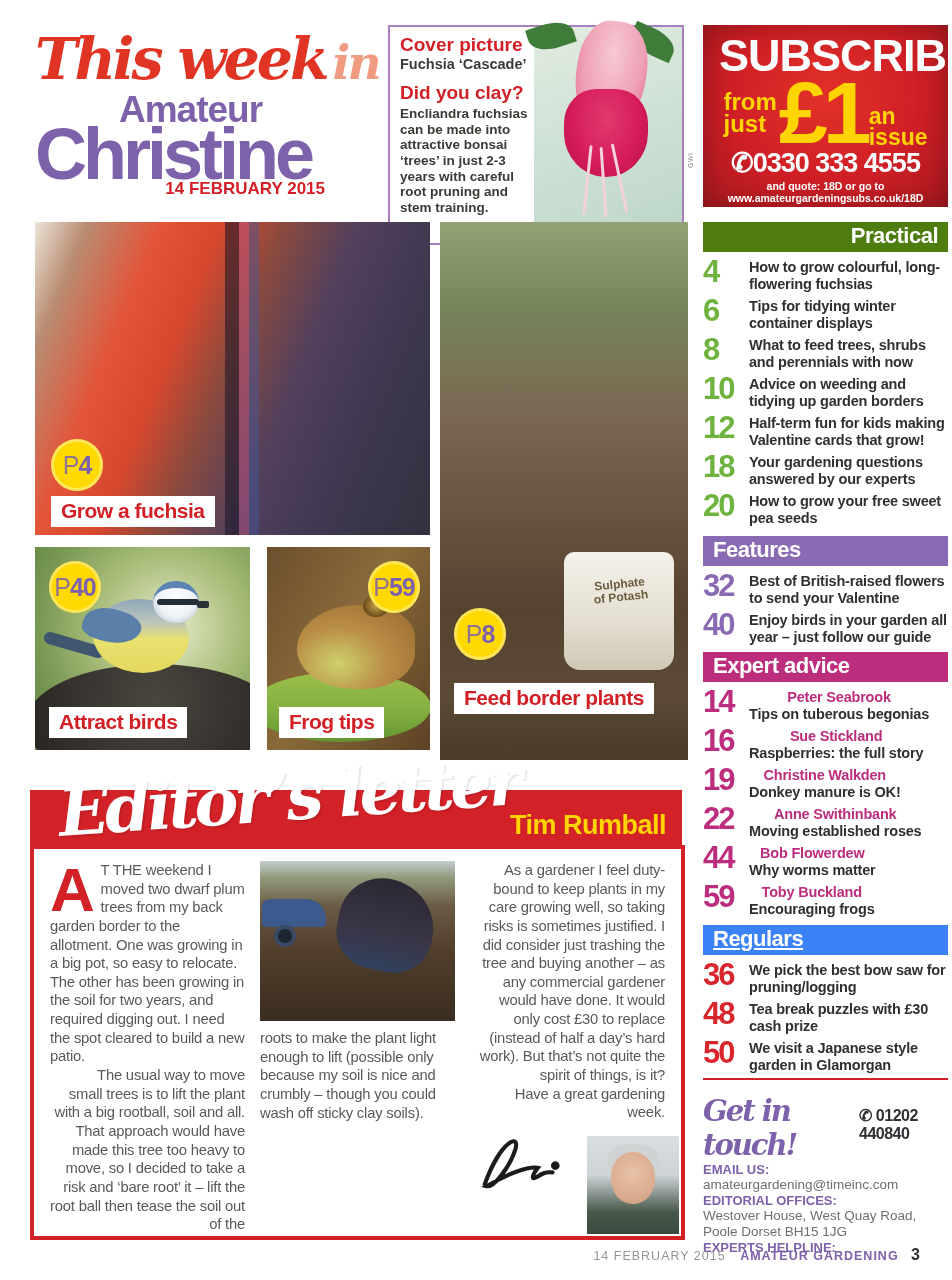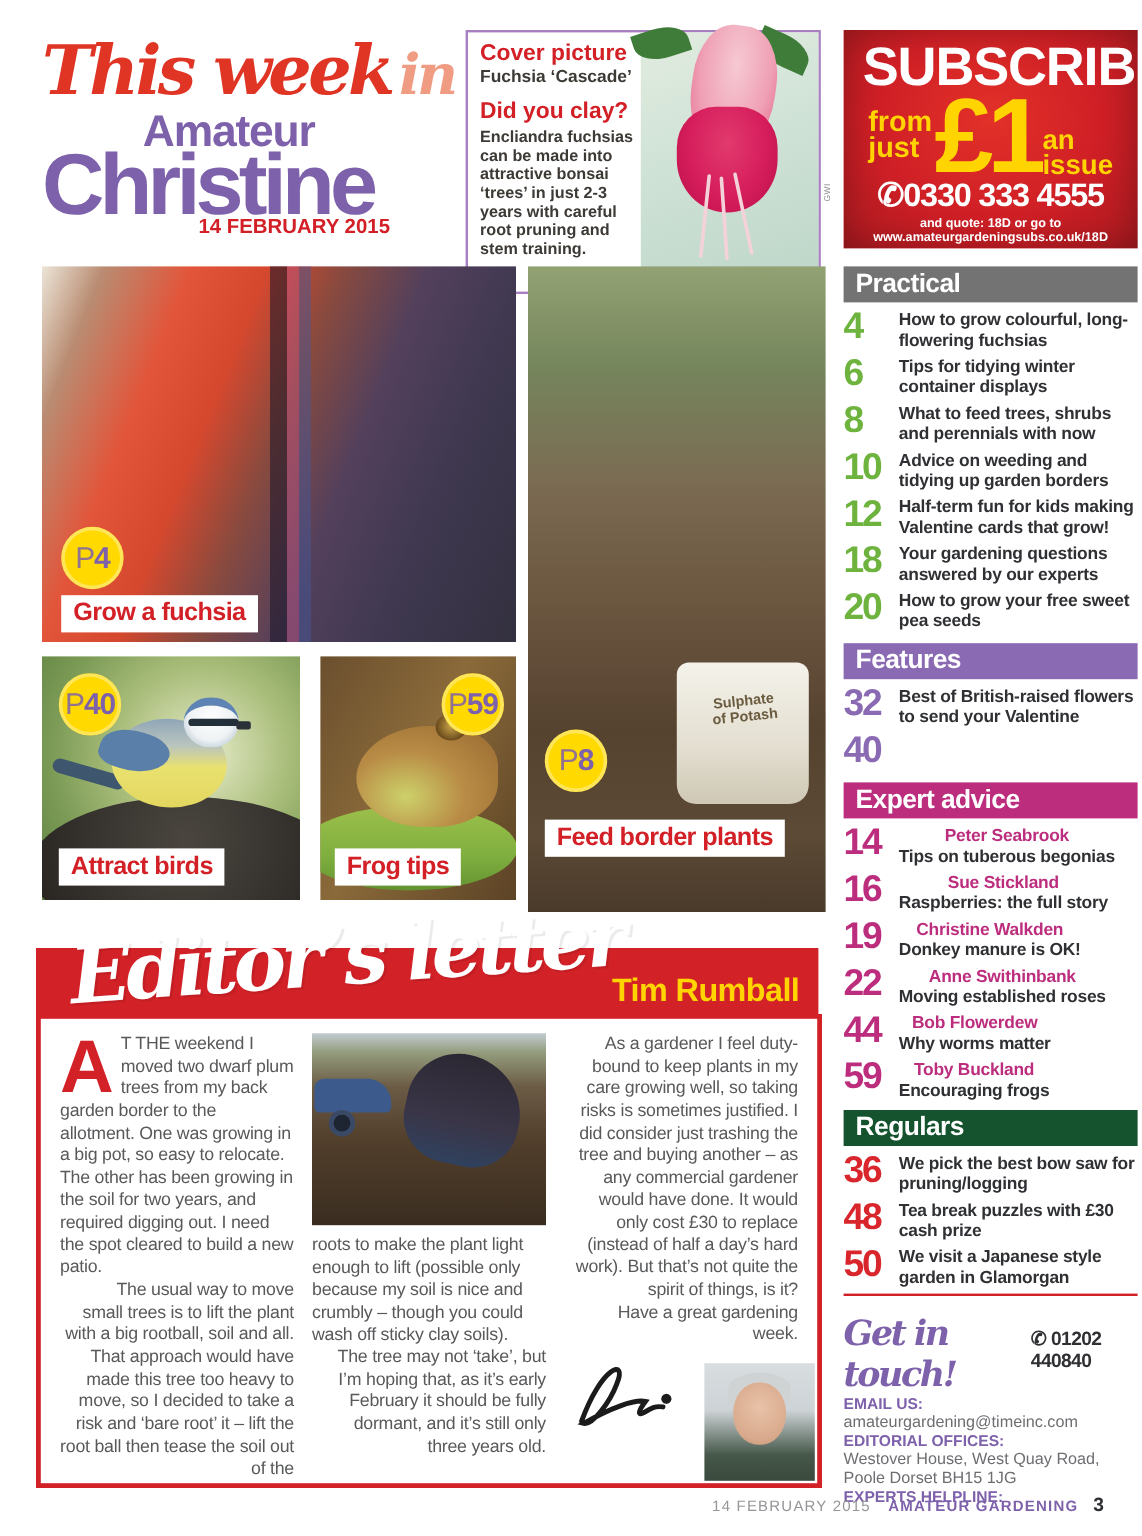--- a/index.html
+++ b/index.html
@@ -135,22 +135,22 @@
   .badge .p { font-weight:normal; opacity:.85; }
   .caption {
     position:absolute; background:#fff; color:#d32027; font-weight:bold;
     font-size:21px; padding:3px 10px 4px; letter-spacing:-.5px; white-space:nowrap;
   }
 
   
   .sidebar { left:703px; top:222px; width:245px; height:1018px; }
   .sec { position:absolute; left:0; width:245px; }
   .sec-header { color:#fff; font-weight:bold; font-size:22px; padding:1px 10px 3px; letter-spacing:-.5px; margin-bottom:7px; }
-  .bg-green { background:#737373; } .bg-purple { background:#8a6ab2; }
-  .bg-magenta { background:#bc2d7d; } .bg-red { background:#14532d; }
+  .bg-green { background:#4d7c0f;text-align:right; } .bg-purple { background:#8a6ab2; }
+  .bg-magenta { background:#bc2d7d; } .bg-red { background:#3b82f6;text-decoration:underline; }
   .toc-item { display:flex; margin-bottom:6px; }
   .toc-num { width:46px; flex:none; font-weight:bold; font-size:31px; line-height:.85; letter-spacing:-2px; }
   .c-green { color:#6db33e; } .c-purple { color:#8a6ab2; } .c-magenta { color:#bc2d7d; } .c-red { color:#d8262c; }
   .toc-text { color:#2f3033; font-weight:bold; font-size:14.5px; line-height:1.14; letter-spacing:-.2px; }
   .expert-name { display:block; color:#bc2d7d;text-align:center; }
   .expert-desc { display:block; color:#2f3033; }
   .red-rule { position:absolute; left:0; top:856px; width:245px; height:2px; background:#d32027; }
   .git { position:absolute; left:0; top:872px; width:245px; }
   .git-head { display:flex; align-items:baseline; }
   .git-title { font-family:"DejaVu Serif", serif; font-style:italic; font-weight:bold;
@@ -323,20 +323,21 @@
     </div>
 
     <div class="sec" style="top:314px;">
       <div class="sec-header bg-purple">Features</div>
       <div class="toc-item">
           <span class="toc-num c-purple">32</span>
           <span class="toc-text">Best of British-raised flowers to send your Valentine</span>
         </div>
       <div class="toc-item">
           <span class="toc-num c-purple">40</span>
+          <span class="toc-text">Enjoy birds in your garden all year – just follow our guide</span>
         </div>
     </div>
 
     <div class="sec" style="top:430px;">
       <div class="sec-header bg-magenta">Expert advice</div>
       <div class="toc-item">
           <span class="toc-num c-magenta">14</span>
           <span class="toc-text">
             <span class="expert-name">Peter Seabrook</span>
             <span class="expert-desc">Tips on tuberous begonias</span>
@@ -423,21 +424,20 @@
       <p>T THE weekend I moved two dwarf plum trees from my back garden border to the allotment. One was growing in a big pot, so easy to relocate. The other has been growing in the soil for two years, and required digging out. I need the spot cleared to build a new patio.</p>
       <p class="indent">The usual way to move small trees is to lift the plant with a big rootball, soil and all. That approach would have made this tree too heavy to move, so I decided to take a risk and ‘bare root’ it – lift the root ball then tease the soil out of the</p>
     </div>
     <div class="ed-col">
       <div class="ph-dig">
         <div class="wheelbarrow"></div>
         <div class="wheel"></div>
         <div class="digger"></div>
       </div>
       <p>roots to make the plant light enough to lift (possible only because my soil is nice and crumbly – though you could wash off sticky clay soils).</p>
-      <p class="indent">The tree may not ‘take’, but I’m hoping that, as it’s early February it should be fully dormant, and it’s still only three years old.</p>
     </div>
     <div class="ed-col">
       <p class="indent">As a gardener I feel duty-bound to keep plants in my care growing well, so taking risks is sometimes justified. I did consider just trashing the tree and buying another – as any commercial gardener would have done. It would only cost £30 to replace (instead of half a day’s hard work). But that’s not quite the spirit of things, is it?</p>
       <p class="indent">Have a great gardening week.</p>
       <div class="sig-row">
         <svg class="signature" viewBox="0 0 120 84">
           <path d="M16 62 C 34 12, 58 4, 48 28 C 42 44, 26 66, 18 64 C 42 50, 64 42, 74 44 C 68 52, 66 58, 73 54 C 79 50, 83 48, 90 49 M93 44 a2.4 2.4 0 1 1 .1 0" fill="none" stroke="#1b1b1b" stroke-width="4.5" stroke-linecap="round"></path>
         </svg>
         <div class="portrait">
           <div class="p-hair"></div>

